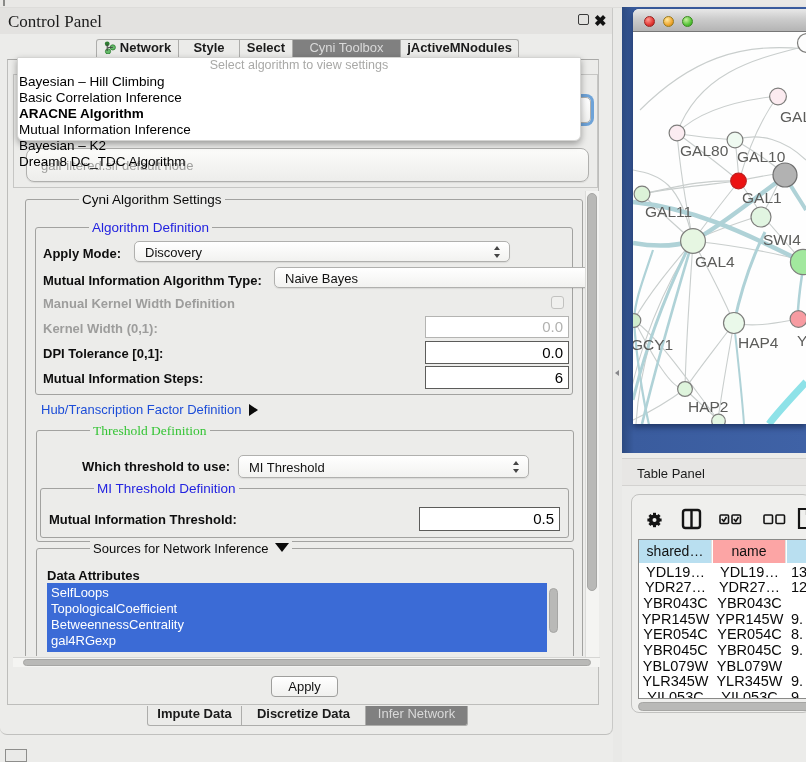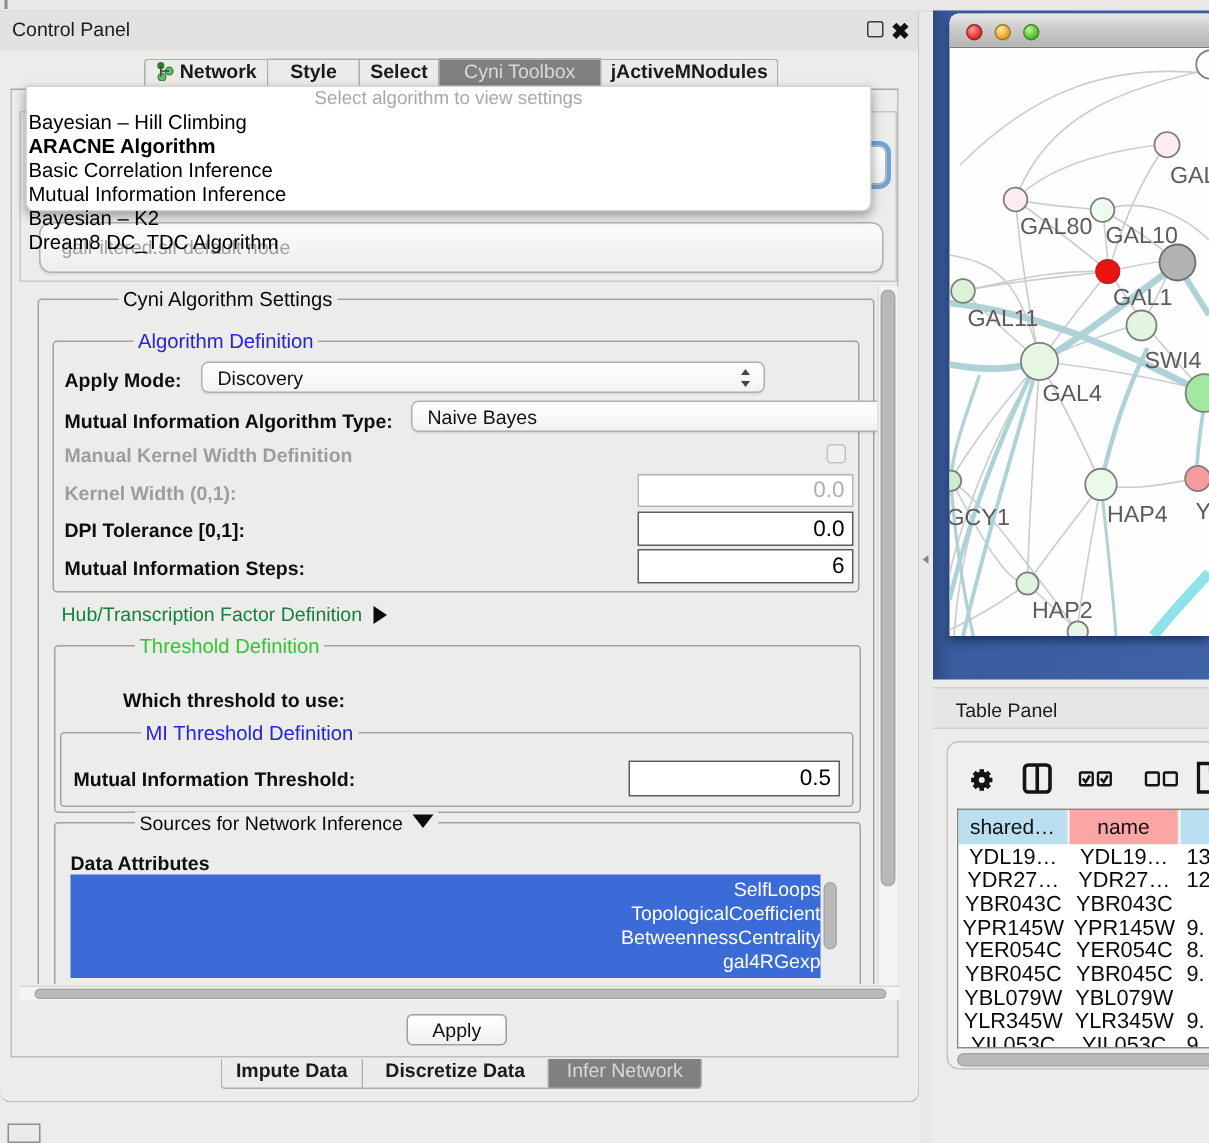--- a/index.html
+++ b/index.html
@@ -5,21 +5,21 @@
 html,body { width:806px; height:762px; overflow:hidden; }
 body { font-family:"Liberation Sans", sans-serif; background:#ececea; position:relative; }
 .abs { position:absolute; }
 
 
 #topstrip { left:0; top:0; width:806px; height:8px; background:#e9e8e6; border-bottom:1px solid #dddcda; }
 
 
 #cpwin { left:0; top:8px; width:613px; height:727px; background:#ececea; border-right:1px solid #c9c9c7; border-bottom:1px solid #c0c0be; border-radius:0 0 7px 7px; }
 #cptitle { left:0; top:0; width:612px; height:26px; background:#e3e2e0; }
-#cptitle .t { position:absolute; left:8px; top:4px; font-size:13px; color:#1c1c1c; }
+#cptitle .t { position:absolute; left:8px; top:4px; font-size:17px; color:#1c1c1c;font-family:Liberation Serif, serif; }
 #btnfloat { left:578px; top:6px; width:11px; height:11px; border:1.5px solid #3a3a3a; border-radius:2px; background:transparent; }
 #btnclose { left:594px; top:4px; width:14px; height:15px; font-size:15px; font-weight:bold; color:#111; }
 
 
 .tabrow { height:20px; display:flex; }
 .tab { height:20px; line-height:16px; font-size:13px; font-weight:bold; color:#1a1a1a; padding:0 13px; background:#ebebe9; border:1px solid #adadab; border-bottom:none; border-left:none; text-align:center; }
 .tab.first { border-left:1px solid #adadab; border-radius:3px 0 0 0; }
 .tab.last { border-radius:0 3px 0 0; }
 .tab.sel { background:#808080; color:#d9d9d9; font-weight:normal; }
 .brow .tab { border-top:none; border-bottom:1px solid #adadab; }
@@ -47,21 +47,21 @@
 .lbl.dis { color:#9d9d9c; }
 .field { position:absolute; background:#fff; font-size:15px; color:#000; text-align:right; padding:0 5px; }
 .field.en { border:1px solid #5c5c5a; }
 .field.dis { border:1px solid #b4b4b2; color:#b2b2b0; }
 
 
 .sbtrack-v { position:absolute; background:#f4f4f2; border-left:1px solid #dcdcda; }
 .sbthumb { position:absolute; background:#b9b9b7; border-radius:6px; border:1px solid #a6a6a4; }
 
 
-#attrlist { position:absolute; background:#3b6bd6; color:#fff; font-size:13px; line-height:16px; padding:2px 0 0 4px; overflow:hidden;text-align:right; }
+#attrlist { position:absolute; background:#3b6bd6; color:#fff; font-size:13px; line-height:16px; padding:2px 0 0 4px; overflow:hidden; }
 
 
 #applybtn { position:absolute; left:263px; top:616px; width:67px; height:21px; background:linear-gradient(#ffffff,#f0f0ee); border:1px solid #9f9f9d; border-radius:4px; font-size:13px; color:#111; text-align:center; line-height:19px; }
 
 
 #popup { left:17px; top:57px; width:564px; height:84px; background:#ffffff; border:1px solid #d4d4d2; border-radius:0 0 6px 6px; box-shadow:0 3px 7px rgba(0,0,0,0.35); z-index:50; }
 #popup .ph { text-align:center; color:#a9a9a7; font-size:12.5px; height:16px; line-height:15px; }
 #popup .pi { font-size:13.5px; color:#000; height:16px; line-height:16px; padding-left:1px; }
 
 
@@ -136,26 +136,30 @@
         </div>
       <div class="lbl dis" style="left:30px; top:105px;">Manual Kernel Width Definition</div>
       <div class="abs" style="left:538px; top:105px; width:13px; height:13px; background:#f0f0ee; border:1px solid #c2c2c0; border-radius:3px;"></div>
       <div class="lbl dis" style="left:30px; top:130px;">Kernel Width (0,1):</div>
       <div class="field dis" style="left:412px; top:125px; width:144px; height:22px; line-height:20px;">0.0</div>
       <div class="lbl" style="left:30px; top:155px;">DPI Tolerance [0,1]:</div>
       <div class="field en" style="left:412px; top:150px; width:144px; height:23px; line-height:21px;">0.0</div>
       <div class="lbl" style="left:30px; top:180px;">Mutual Information Steps:</div>
       <div class="field en" style="left:412px; top:175px; width:144px; height:23px; line-height:21px;">6</div>
 
-      <div class="abs" style="left:28px; top:211px; font-size:13px; color:#15803d;">Hub/Transcription Factor Definition <span style="display:inline-block; margin-left:4px; width:0; height:0; border-top:6px solid transparent; border-bottom:6px solid transparent; border-left:9px solid #0a0a0a; vertical-align:-2px;"></span></div>
-
-      <div class="grp" style="left:23px; top:239px; width:538px; height:112px;">
+      <div class="abs" style="left:28px; top:211px; font-size:13px; color:#1d4ed8;">Hub/Transcription Factor Definition <span style="display:inline-block; margin-left:4px; width:0; height:0; border-top:6px solid transparent; border-bottom:6px solid transparent; border-left:9px solid #0a0a0a; vertical-align:-2px;"></span></div>
+
+      <div class="grp" style="left:23px; top:239px; width:538px; height:112px;font-family:Liberation Serif, serif;">
           <span class="gt green">Threshold Definition</span>
         </div>
       <div class="lbl" style="left:69px; top:268px;">Which threshold to use:</div>
+      <div class="combo" style="left:225px; top:264px; width:291px; height:23px;">
+          <span class="cv">MI Threshold</span>
+          <span class="arr"></span>
+        </div>
       <div class="grp" style="left:27px; top:297px; width:529px; height:50px;">
           <span class="gt blue">MI Threshold Definition</span>
         </div>
       <div class="lbl" style="left:36px; top:321px;">Mutual Information Threshold:</div>
       <div class="field en" style="left:406px; top:316px; width:141px; height:24px; line-height:22px;">0.5</div>
 
       <div class="grp" style="left:23px; top:357px; width:538px; height:120px;">
           <span class="gt" style="font-size:13px;">Sources for Network Inference <span style="display:inline-block; margin-left:3px; width:0; height:0; border-left:7.5px solid transparent; border-right:7.5px solid transparent; border-top:9px solid #0a0a0a; vertical-align:1px;"></span></span>
         </div>
       <div class="lbl" style="left:34px; top:377px; font-size:13px;">Data Attributes</div>
@@ -177,22 +181,22 @@
       <div class="tab first" style="width:95px; padding:0;">Impute Data</div>
       <div class="tab" style="width:124px; padding:0;">Discretize Data</div>
       <div class="tab sel last" style="width:102px; padding:0;">Infer Network</div>
     </div>
   </div>
 </div>
 
 <div class="abs" id="popup">
   <div class="ph">Select algorithm to view settings</div>
   <div class="pi">Bayesian – Hill Climbing</div>
+  <div class="pi">Basic Correlation Inference</div>
   <div class="pi" style="font-weight:bold;">ARACNE Algorithm</div>
-  <div class="pi">Basic Correlation Inference</div>
   <div class="pi">Mutual Information Inference</div>
   <div class="pi">Bayesian – K2</div>
   <div class="pi">Dream8 DC_TDC Algorithm</div>
 </div>
 
 <div class="abs" id="bluearea"></div>
 <div class="abs" id="macwin">
   <div class="abs" id="mactitle">
     <div class="light" style="left:11px; background:radial-gradient(circle at 35% 30%,#ff9a92,#e33a36 60%,#b01a16); border:1px solid #9a2220;"></div>
     <div class="light" style="left:30px; background:radial-gradient(circle at 35% 30%,#ffe9a0,#f0a832 60%,#c07d10); border:1px solid #9a7a1a;"></div>

